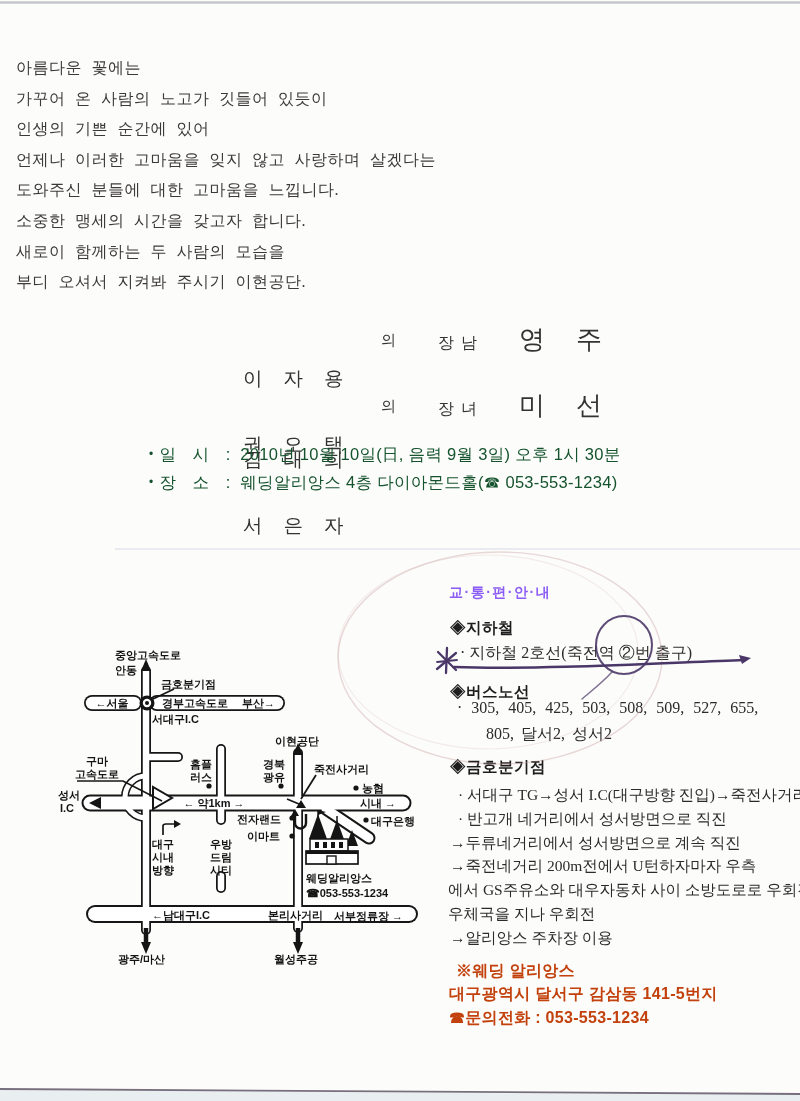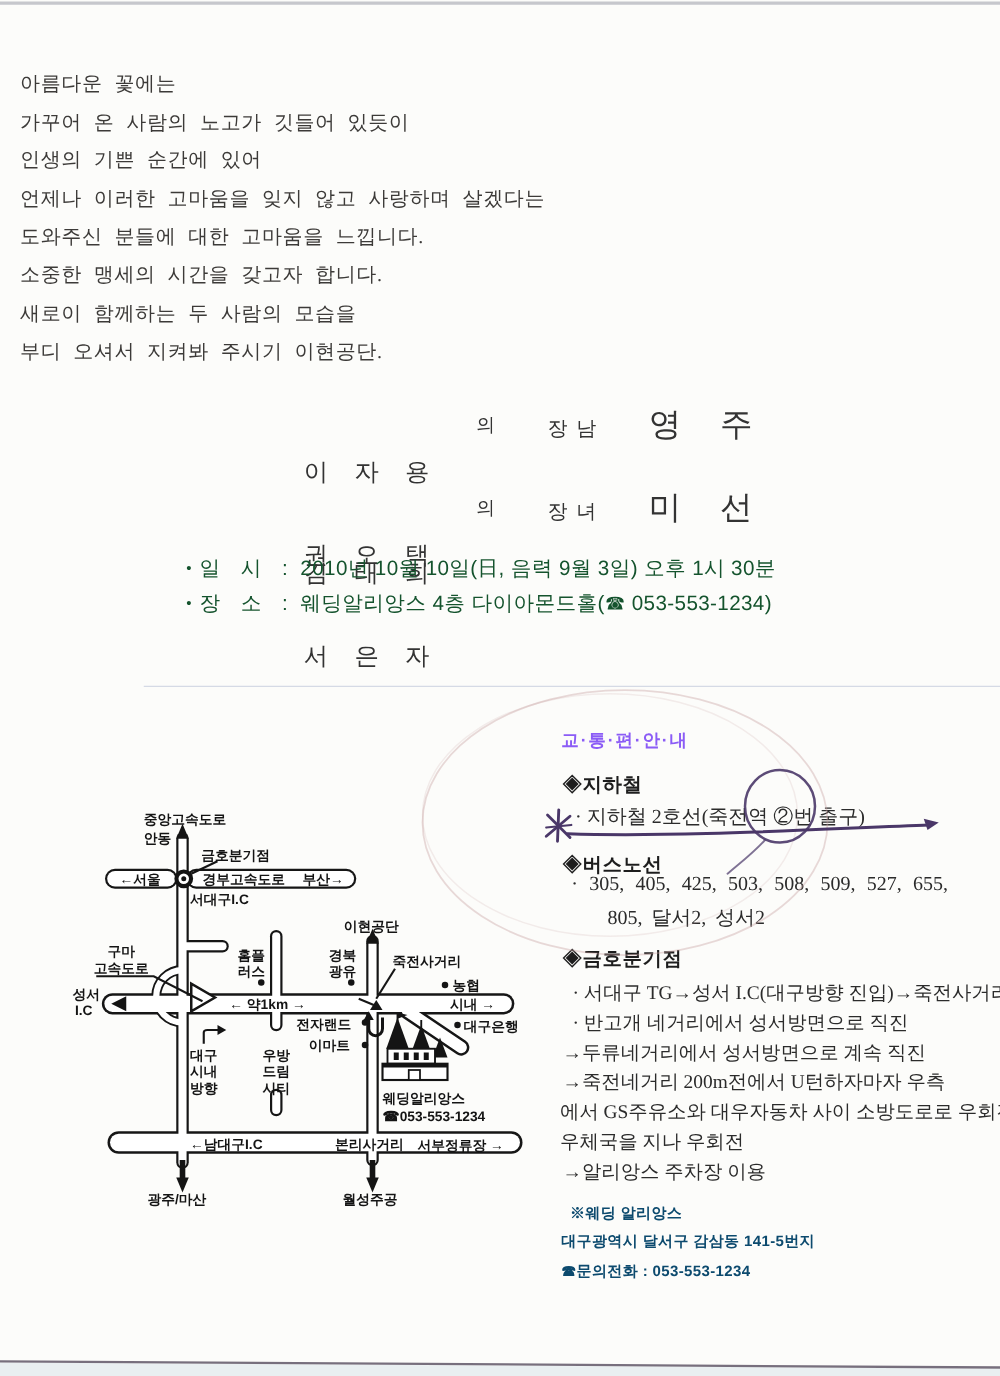--- a/index.html
+++ b/index.html
@@ -30,22 +30,22 @@
   .sh-subway{top:618px}.sh-bus{top:682px}.sh-car{top:757px}
   .serifline{position:absolute;font-family:"Liberation Serif",serif;font-size:16px;color:#2b2b2b;white-space:nowrap;text-align:right;}
   .subway-line{left:460px;top:643px;}
   .bus1{left:457px;top:699px;word-spacing:5px;}
   .bus2{left:470px;top:724px;word-spacing:3px;margin-left:16px;}
   .car-lines{position:absolute;left:448px;top:783px;font-family:"Liberation Serif",serif;
              font-size:15.5px;line-height:23.8px;color:#2b2b2b;white-space:nowrap;}
   .car-lines .cl:nth-child(1),.car-lines .cl:nth-child(2){padding-left:10px;}
   .car-lines .cl:nth-child(3),.car-lines .cl:nth-child(4),.car-lines .cl:nth-child(7){padding-left:2px;}
   
-  .addr{position:absolute;left:449px;top:959px;font-size:12px;font-weight:bold;
-        line-height:23.4px;color:#0c4a6e;white-space:nowrap;letter-spacing:.3px;}
+  .addr{position:absolute;left:449px;top:959px;font-size:16px;font-weight:bold;
+        line-height:23.4px;color:#c2410c;white-space:nowrap;letter-spacing:.3px;}
   .addr .al:first-child{padding-left:7px;}
   
   .map-svg{position:absolute;left:55px;top:640px;}
   .map-svg text{font-family:"Liberation Sans",sans-serif;font-weight:bold;fill:#141414;font-size:11px;}
   .rd-o{stroke:#161616;fill:none;stroke-linecap:round;}
   .rd-i{stroke:#ffffff;fill:none;stroke-linecap:round;}
   .thin{stroke:#161616;stroke-width:1.7;fill:none;}
   .blk{fill:#141414;}
   
   .overlay{position:absolute;left:0;top:0;pointer-events:none;}

